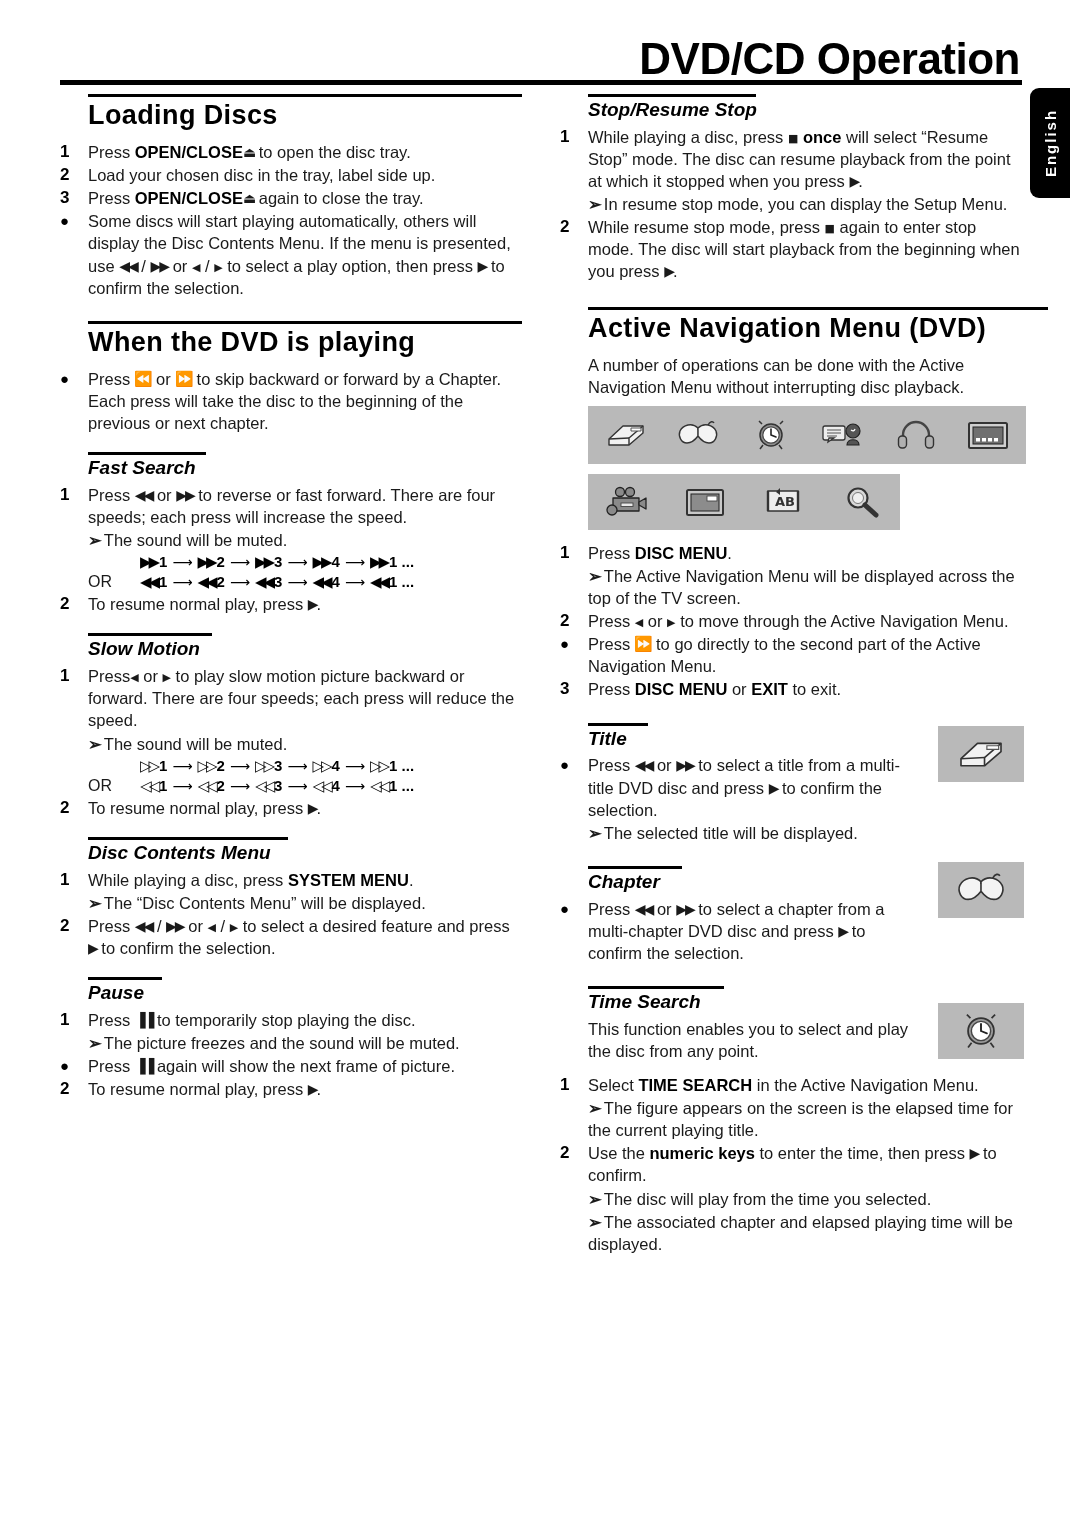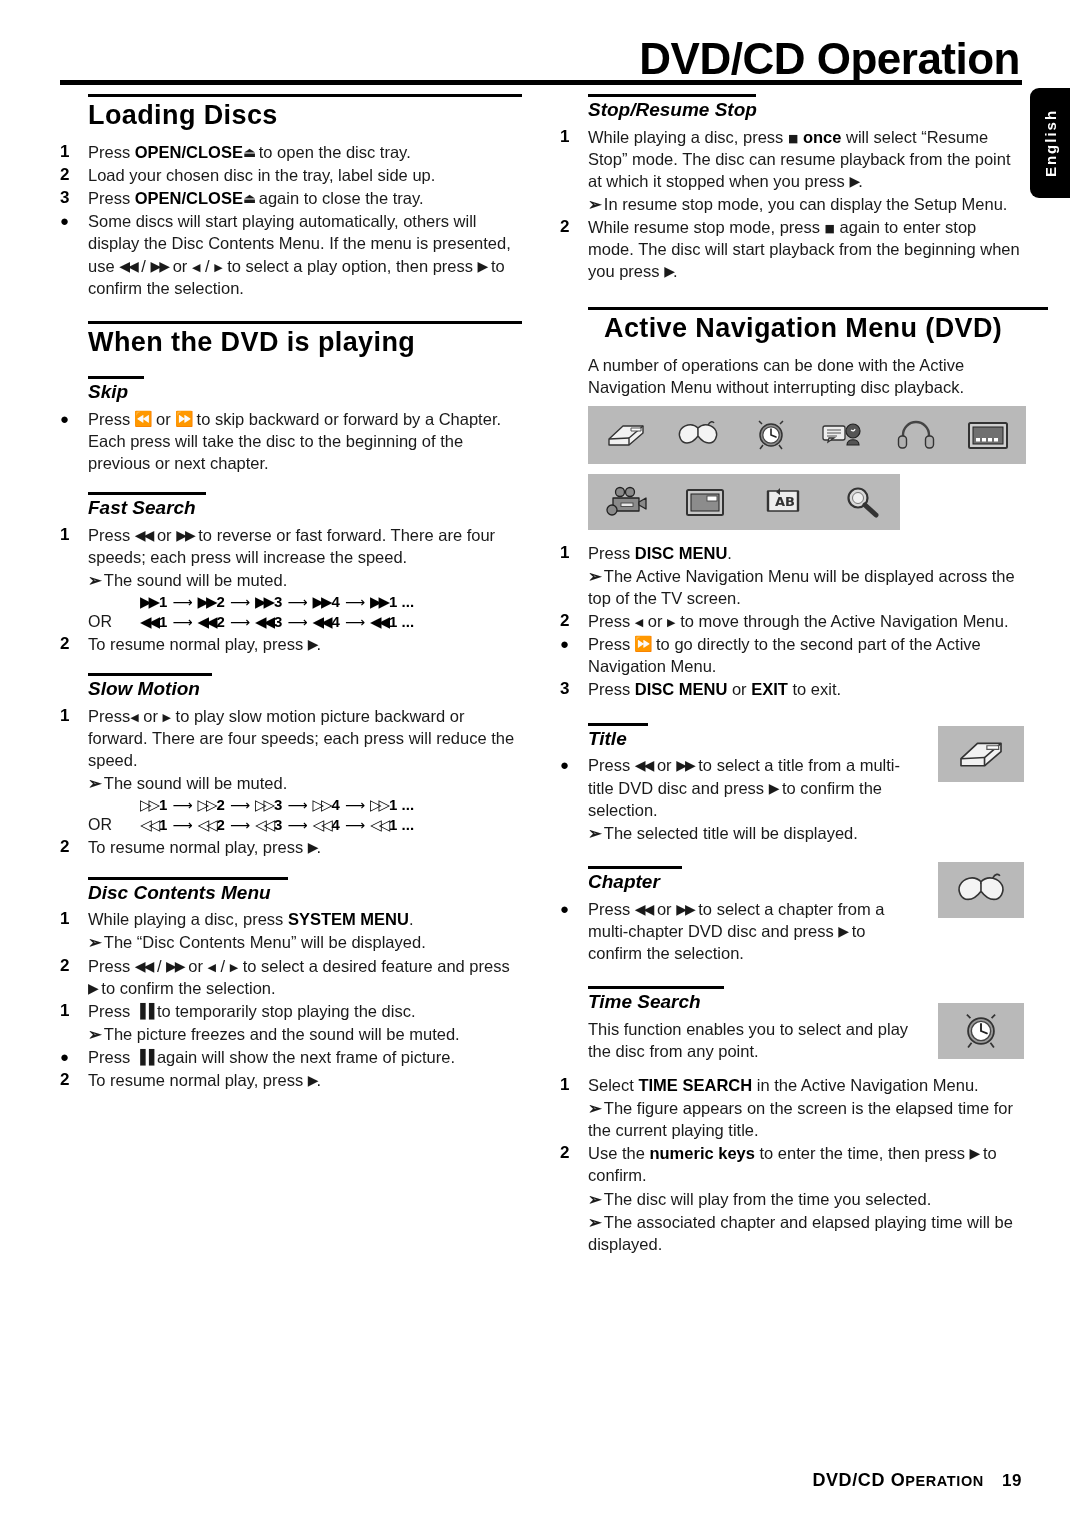--- a/index.html
+++ b/index.html
@@ -39,21 +39,21 @@
   
   .col{position:absolute; top:94px; width:460px;}
   .col-left{left:60px;}
   .col-right{left:560px;}
 
   
   .h1blk{margin:0 0 10px 0;}
   .h1blk .rule{height:3px; background:#000; width:434px; margin:0 0 3px 28px;}
   .h1blk .txt{font-size:27px; font-weight:bold; letter-spacing:.4px; margin-left:28px; line-height:1.15;}
   .col-right .h1blk .rule{width:460px; margin-left:28px;}
-  .col-right .h1blk .txt{margin-left:44px;}
+  .col-right .h1blk .txt{margin-left:28px;}
 
   .h2blk{margin:18px 0 4px 0;font-style:italic;}
   .h2blk .rule{height:3px; background:#000; margin:0 0 2px 28px;}
   .h2blk .txt{font-size:19px; font-weight:bold; margin-left:28px; line-height:1.2;}
 
   .intro{font-size:16.5px; line-height:1.34; margin:2px 0 6px 28px; color:#1a1a1a;}
 
   
   ul.steps{list-style:none; margin:0; padding:0;}
   ul.steps li{
@@ -144,24 +144,20 @@
       <li>
         <span class="marker dot">●</span><span>Some discs will start playing automatically, others will display the Disc Contents Menu.  If the menu is presented, use </span><span class="g">◀◀</span><span> / </span><span class="g">▶▶</span><span> or </span><span class="gsm">◀</span><span> / </span><span class="gsm">▶</span><span> to select a play option, then press </span><span class="g">▶</span><span> to confirm the selection.</span>
       </li>
     </ul>
 
     <div class="h1blk" style="margin-top:22px">
       <div class="rule"></div>
       <div class="txt">When the DVD is playing</div>
     </div>
 
-    <div class="h2blk">
-      <div class="rule" style="width:56px"></div>
-      <div class="txt">Skip</div>
-    </div>
     <ul class="steps">
       <li>
         <span class="marker dot">●</span><span>Press </span><span class="g big">⏪</span><span> or </span><span class="g big">⏩</span><span> to skip backward or forward by a Chapter.  Each press will take the disc to the beginning of the previous or next chapter.</span>
       </li>
     </ul>
 
     <div class="h2blk">
       <div class="rule" style="width:118px"></div>
       <div class="txt">Fast Search</div>
     </div>
@@ -218,20 +214,24 @@
         <span class="marker">1</span><span>While playing a disc, press </span><b>SYSTEM MENU</b><span>.</span>
       </li>
       <li class="sub">
         <span class="arrow">➢</span><span>The “Disc Contents Menu” will be displayed.</span>
       </li>
       <li>
         <span class="marker">2</span><span>Press </span><span class="g">◀◀</span><span> / </span><span class="g">▶▶</span><span> or </span><span class="gsm">◀</span><span> / </span><span class="gsm">▶</span><span> to select a desired feature and press </span><span class="g">▶</span><span> to confirm the selection.</span>
       </li>
     </ul>
 
+    <div class="h2blk">
+      <div class="rule" style="width:74px"></div>
+      <div class="txt">Pause</div>
+    </div>
     <ul class="steps">
       <li>
         <span class="marker">1</span><span>Press </span><span class="g">▐▐</span><span> to temporarily stop playing the disc.</span>
       </li>
       <li class="sub">
         <span class="arrow">➢</span><span>The picture freezes and the sound will be muted.</span>
       </li>
       <li>
         <span class="marker dot">●</span><span>Press </span><span class="g">▐▐</span><span> again will show the next frame of picture.</span>
       </li>
@@ -458,17 +458,14 @@
     <svg width="56" height="40" viewBox="0 0 46 34">
         <g stroke="#333" stroke-width="1.5" fill="#9a9a9a">
           <circle cx="23" cy="17" r="11"></circle>
           <path d="M14 6 L11 3 M32 6 L35 3 M15 27 L12 31 M31 27 L34 31"></path>
         </g>
         <circle cx="23" cy="17" r="8.2" fill="#fff" stroke="#444" stroke-width="1.2"></circle>
         <path d="M23 17 L23 11 M23 17 L28 19" stroke="#222" stroke-width="1.6" fill="none" stroke-linecap="round"></path>
       </svg>
   </div>
 
-  <div class="footer">
-    <span>DVD/CD </span><span>O</span><span class="sc">PERATION</span><span class="pg">19</span>
-  </div>
 
 </div>
 
 </body></html>

